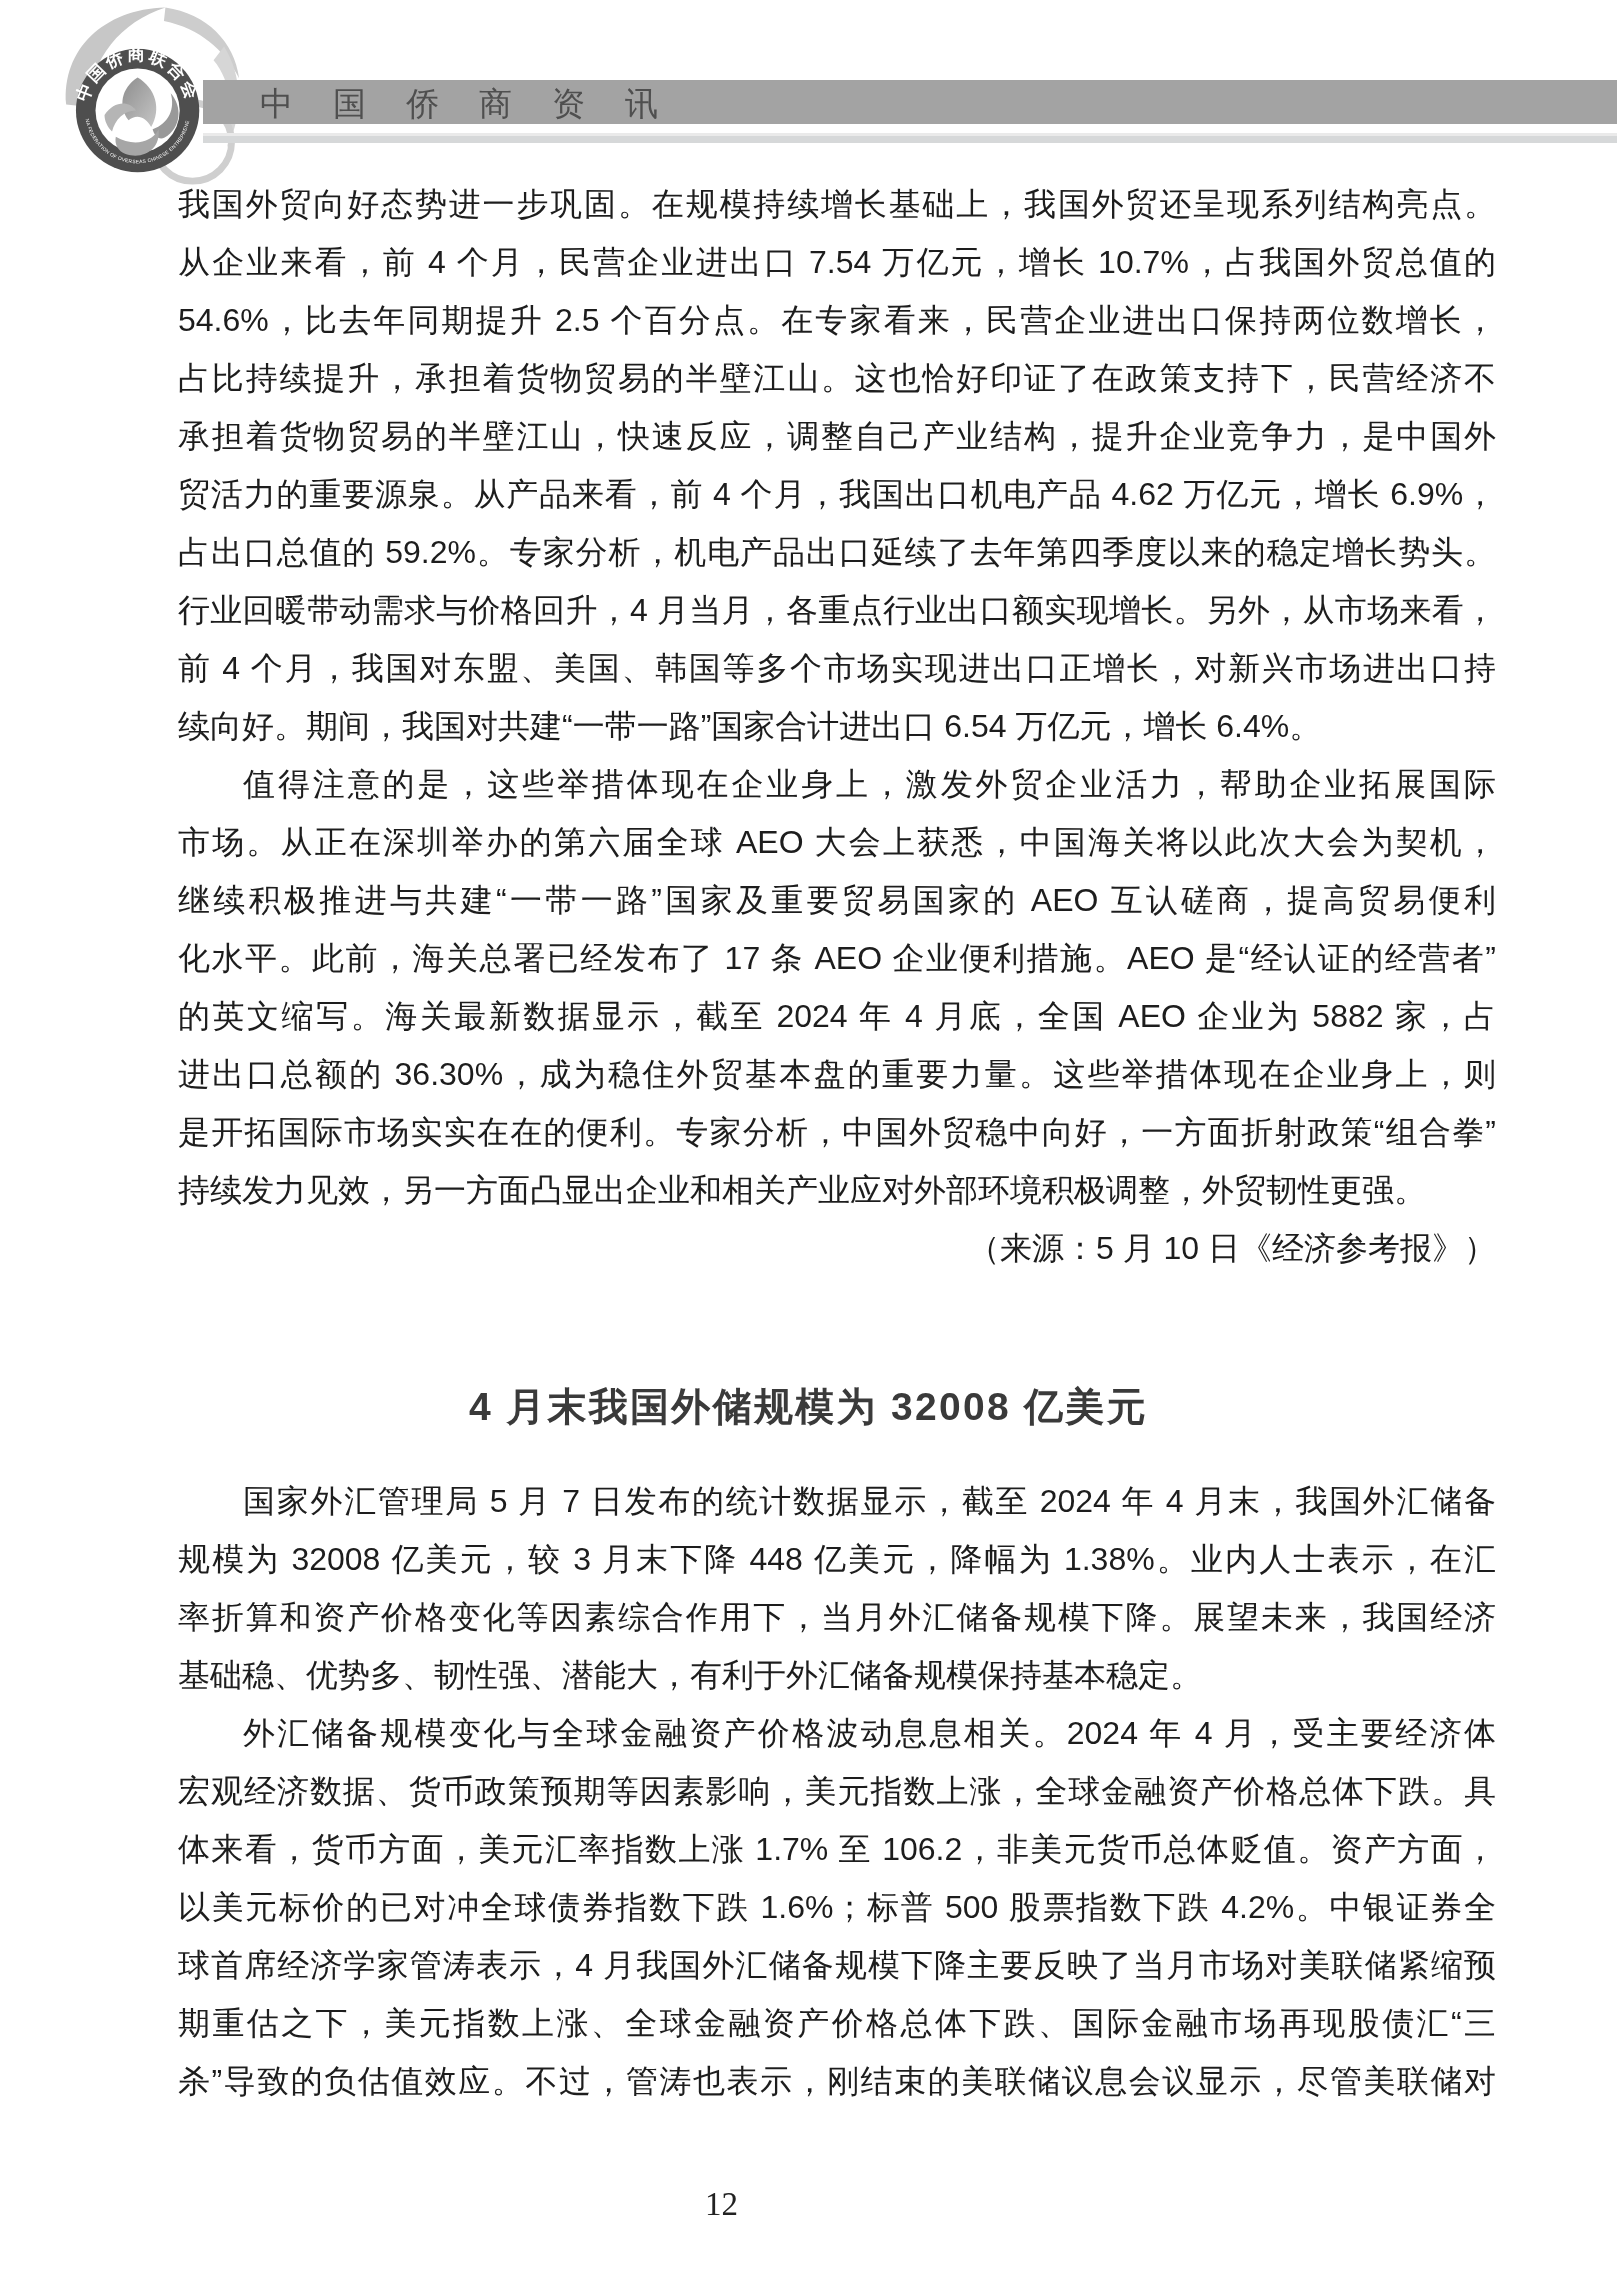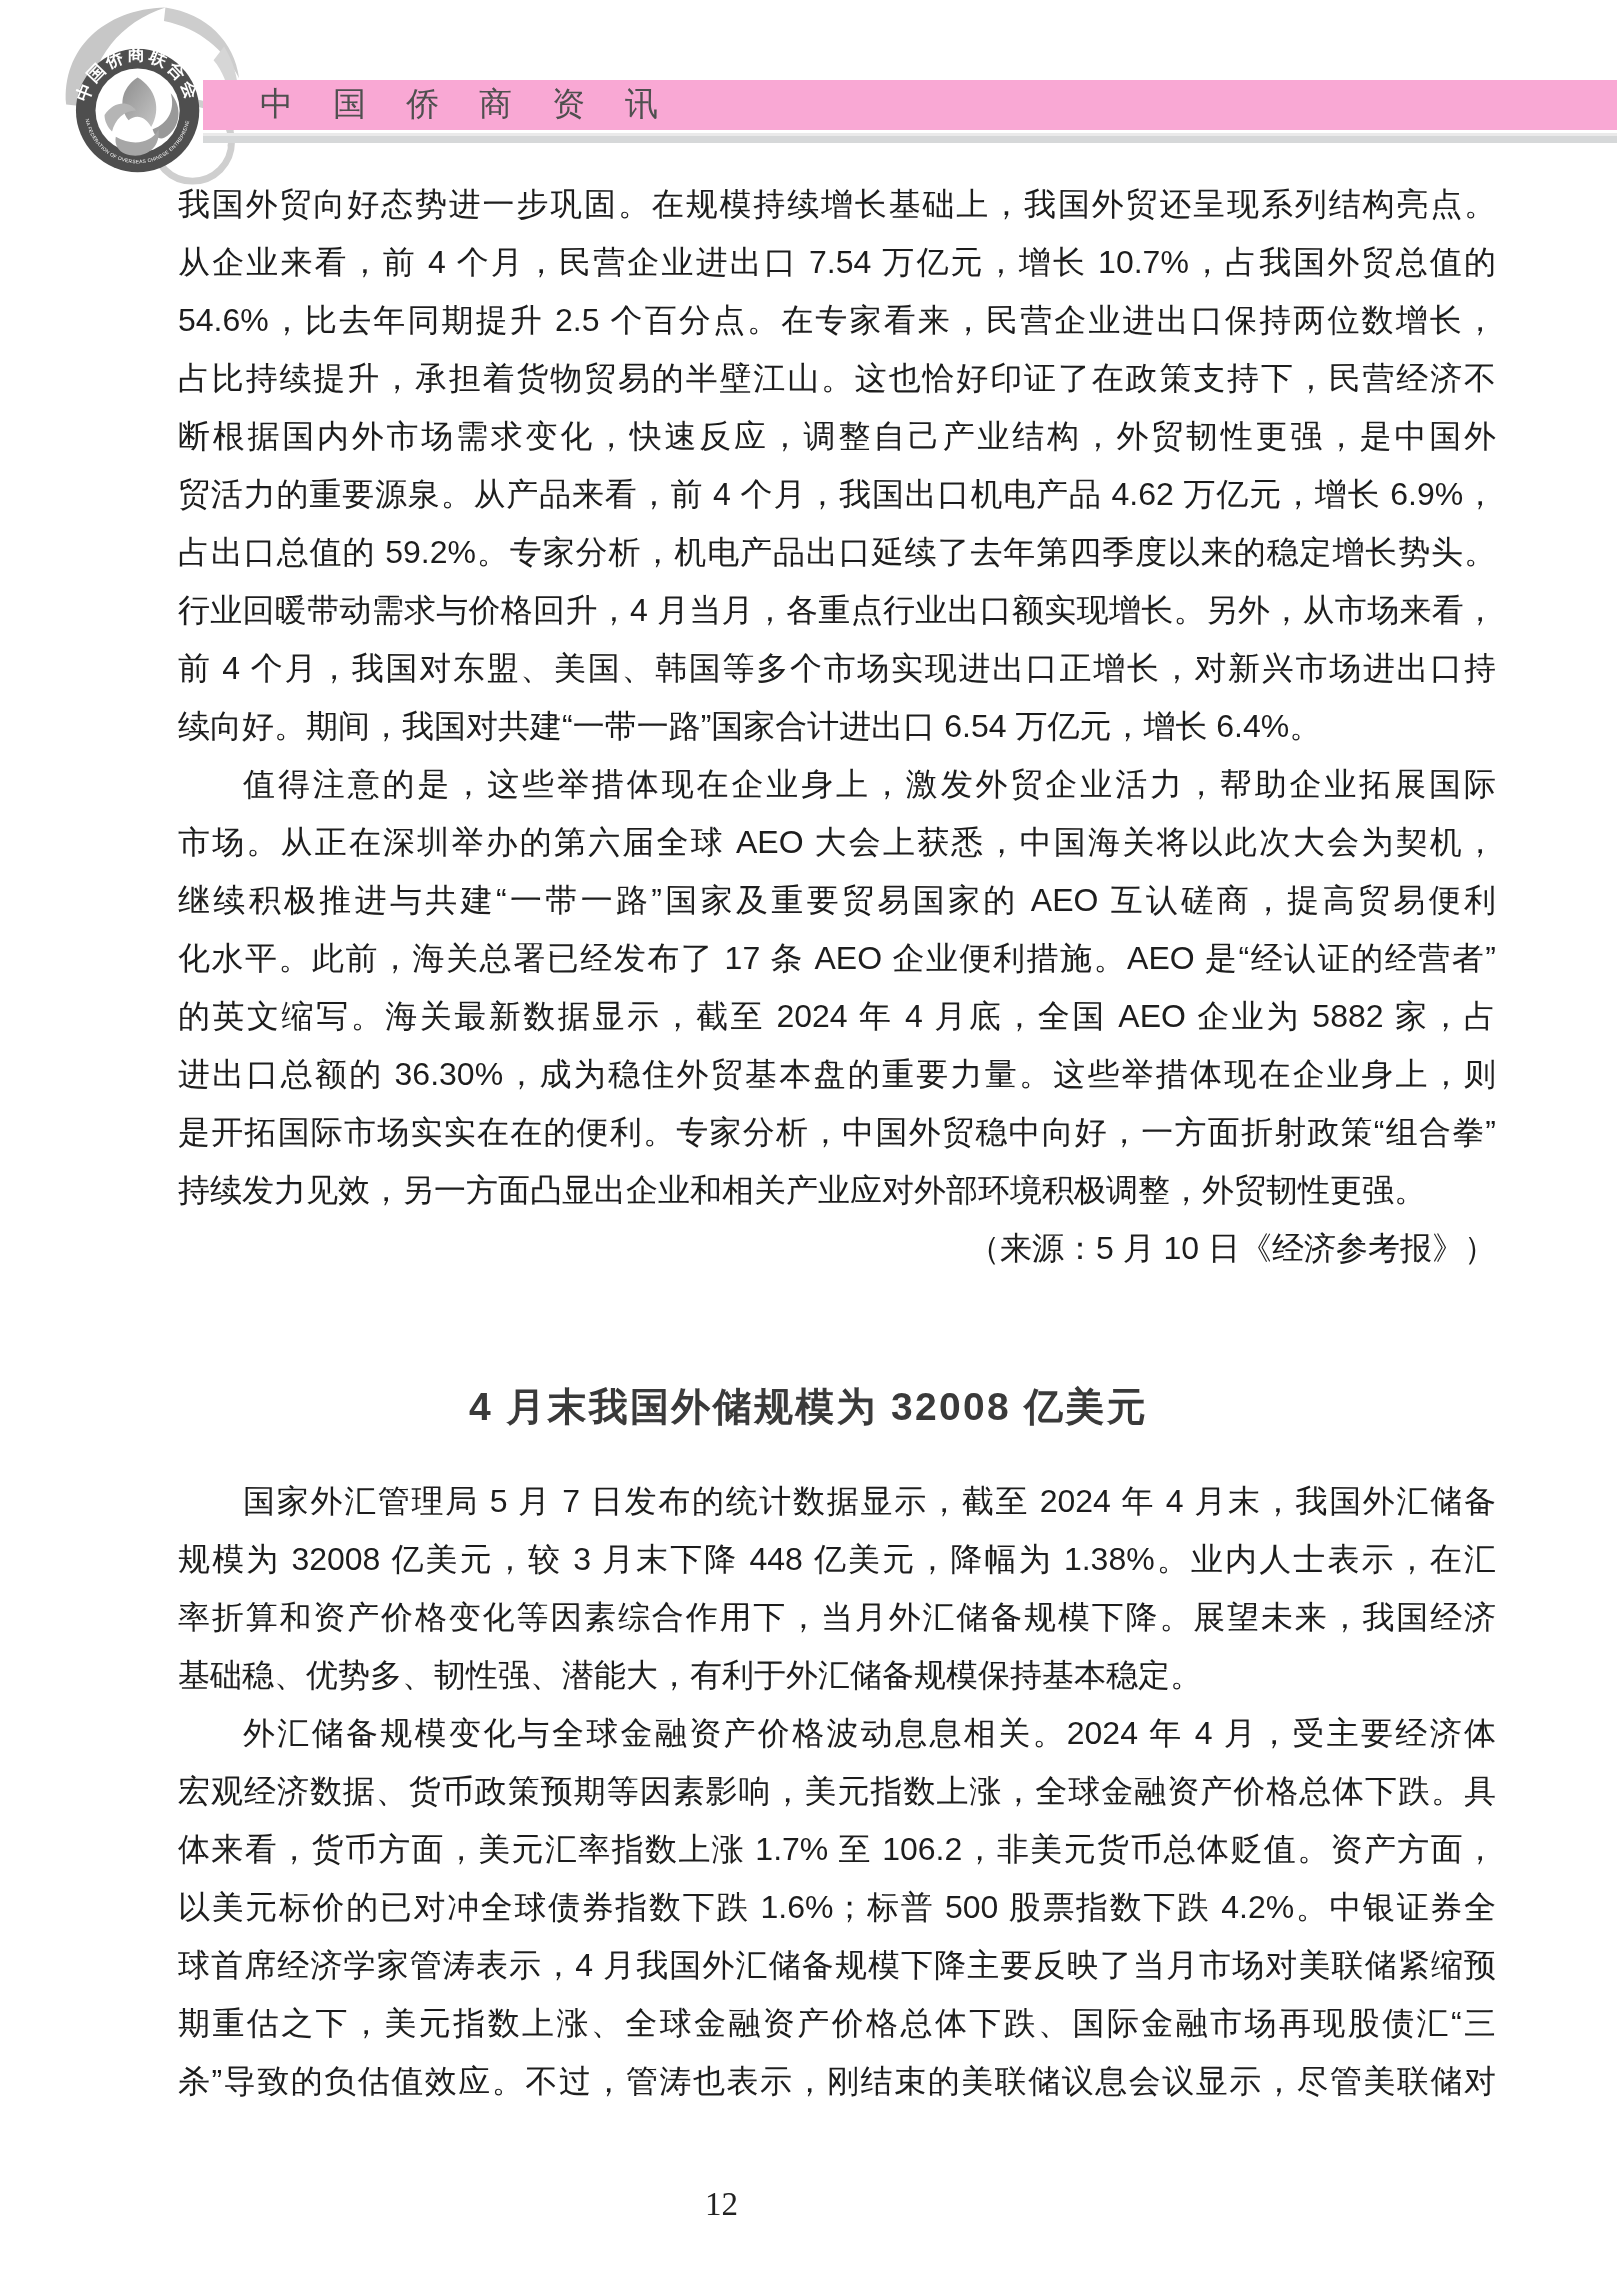--- a/index.html
+++ b/index.html
@@ -6,22 +6,22 @@
   .page{
     position:relative;
     width:1617px;height:2284px;
     background:#ffffff;
     font-family:"Liberation Sans", sans-serif;
     overflow:hidden;
   }
   
   .logo{position:absolute;left:45px;top:3px;width:301px;height:203px;z-index:1;}
   .banner{
-    position:absolute;left:203px;right:0;top:80px;height:50px;
-    background:#f9a8d4;z-index:2;
+    position:absolute;left:203px;right:0;top:80px;height:44px;
+    background:#a3a3a3;z-index:2;
   }
   .banner-text{
     position:absolute;left:57px;top:0;height:48px;line-height:48px;
     font-size:33px;font-weight:400;color:#4f4f4f;letter-spacing:40px;
     white-space:nowrap;
   }
   .rules{
     position:absolute;left:203px;right:0;top:133px;height:9.8px;z-index:2;
     background:linear-gradient(to bottom,#eaeaea 0 30%,#d6d8d9 30% 100%);
   }
@@ -89,21 +89,21 @@
   <div class="banner">
     <div class="banner-text">中国侨商资讯</div>
   </div>
   <div class="rules"></div>
 
   <div class="art art1">
     <div class="line full">我国外贸向好态势进一步巩固。在规模持续增长基础上，我国外贸还呈现系列结构亮点。</div>
     <div class="line full">从企业来看，前 4 个月，民营企业进出口 7.54 万亿元，增长 10.7%，占我国外贸总值的</div>
     <div class="line full">54.6%，比去年同期提升 2.5 个百分点。在专家看来，民营企业进出口保持两位数增长，</div>
     <div class="line full">占比持续提升，承担着货物贸易的半壁江山。这也恰好印证了在政策支持下，民营经济不</div>
-    <div class="line full">断根据国内外市场需求变化，快速反应，调整自己产业结构，外贸韧性更强，是中国外</div>
+    <div class="line full">承担着货物贸易的半壁江山，快速反应，调整自己产业结构，提升企业竞争力，是中国外</div>
     <div class="line full">贸活力的重要源泉。从产品来看，前 4 个月，我国出口机电产品 4.62 万亿元，增长 6.9%，</div>
     <div class="line full">占出口总值的 59.2%。专家分析，机电产品出口延续了去年第四季度以来的稳定增长势头。</div>
     <div class="line full">行业回暖带动需求与价格回升，4 月当月，各重点行业出口额实现增长。另外，从市场来看，</div>
     <div class="line full">前 4 个月，我国对东盟、美国、韩国等多个市场实现进出口正增长，对新兴市场进出口持</div>
     <div class="line">续向好。期间，我国对共建“一带一路”国家合计进出口 6.54 万亿元，增长 6.4%。</div>
     <div class="line full ind">值得注意的是，这些举措体现在企业身上，激发外贸企业活力，帮助企业拓展国际</div>
     <div class="line full">市场。从正在深圳举办的第六届全球 AEO 大会上获悉，中国海关将以此次大会为契机，</div>
     <div class="line full">继续积极推进与共建“一带一路”国家及重要贸易国家的 AEO 互认磋商，提高贸易便利</div>
     <div class="line full">化水平。此前，海关总署已经发布了 17 条 AEO 企业便利措施。AEO 是“经认证的经营者”</div>
     <div class="line full">的英文缩写。海关最新数据显示，截至 2024 年 4 月底，全国 AEO 企业为 5882 家，占</div>

